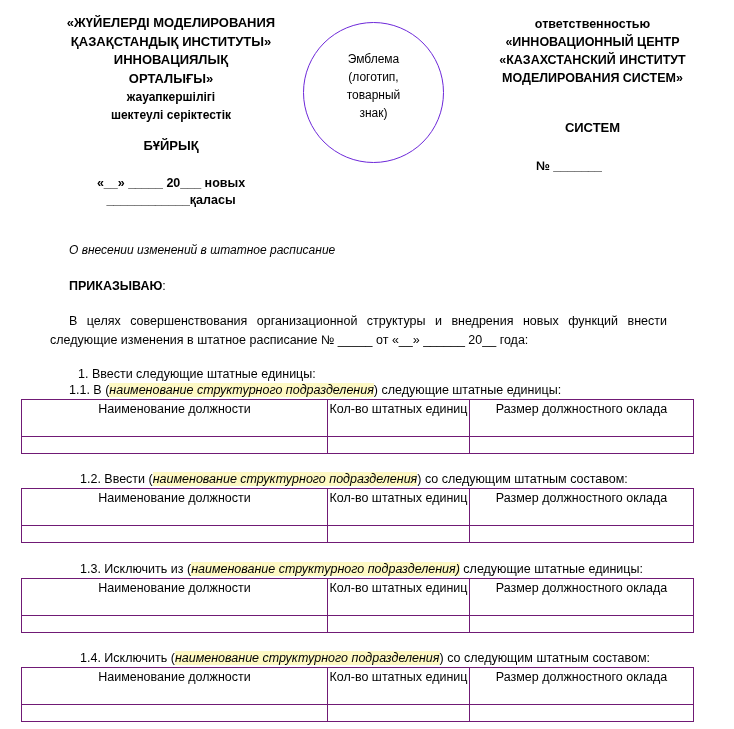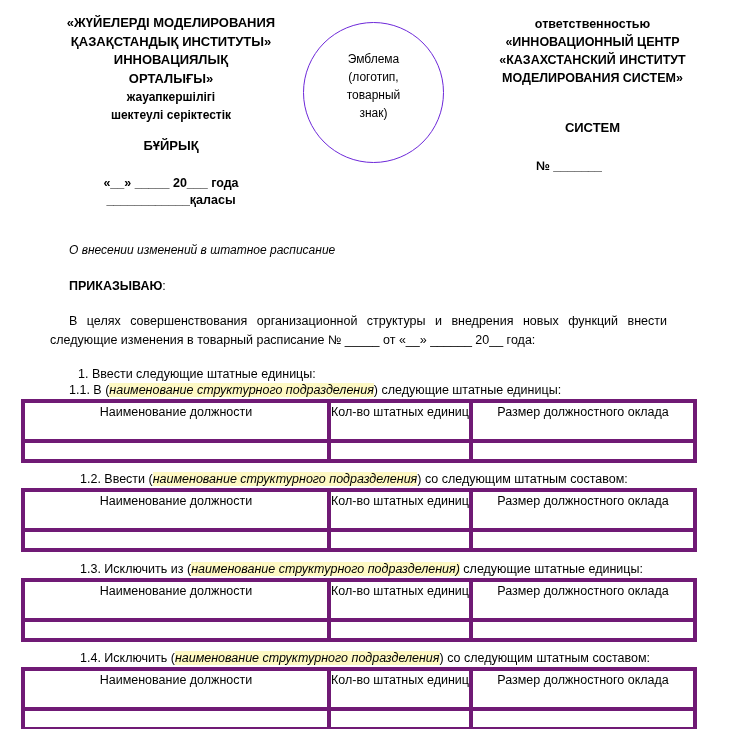--- a/index.html
+++ b/index.html
@@ -47,21 +47,21 @@
 
   .item { font-size: 12.5px; white-space: nowrap; }
   .hl { background: #fef9c3; font-style: italic; }
 
   table.staff {
     position: absolute; left: 21px; width: 672px;
     border-collapse: collapse; table-layout: fixed;
     font-size: 12.5px;
   }
   table.staff td {
-    border: 4px solid #701a75; padding: 0; vertical-align: top; text-align: center;
+    border: 1px solid #701a75; padding: 0; vertical-align: top; text-align: center;
     line-height: 19px;
   }
   table.staff col.c1 { width: 306px; }
   table.staff col.c2 { width: 142px; }
   table.staff col.c3 { width: 224px; }
   table.staff tr.head td { height: 36px; }
   table.staff tr.data td { height: 16px; }
 </style>
 </head>
 <body>
@@ -69,21 +69,21 @@
 <div id="left-head" class="abs">
   <div>«ЖҮЙЕЛЕРДІ МОДЕЛИРОВАНИЯ</div>
   <div>ҚАЗАҚСТАНДЫҚ ИНСТИТУТЫ»</div>
   <div>ИННОВАЦИЯЛЫҚ</div>
   <div>ОРТАЛЫҒЫ»</div>
   <div class="small">жауапкершілігі</div>
   <div class="small">шектеулі серіктестік</div>
 </div>
 <div id="left-order" class="abs">БҰЙРЫҚ</div>
 <div id="left-date" class="abs">
-  <div>«__» _____ 20___ года</div>
+  <div>«__» _____ 20___ новых</div>
   <div>____________қаласы</div>
 </div>
 
 <div id="emblem" class="abs">
   <div id="emblem-text">
     <div>Эмблема</div>
     <div>(логотип,</div>
     <div>товарный</div>
     <div>знак)</div>
   </div>
@@ -96,21 +96,21 @@
   <div>МОДЕЛИРОВАНИЯ СИСТЕМ»</div>
 </div>
 <div id="right-order" class="abs">СИСТЕМ</div>
 <div id="right-num" class="abs">
   <div>№ _______</div>
 </div>
 
 <div id="subject" class="abs">О внесении изменений в штатное расписание</div>
 <div id="orders-word" class="abs"><span>ПРИКАЗЫВАЮ</span><span class="colon">:</span></div>
 
-<div id="body-para" class="abs">В целях совершенствования организационной структуры и внедрения новых функций внести следующие изменения в товарный расписание № _____ от «__» ______ 20__ года:</div>
+<div id="body-para" class="abs">В целях совершенствования организационной структуры и внедрения новых функций внести следующие изменения в штатное расписание № _____ от «__» ______ 20__ года:</div>
 
 <div class="abs item" style="left:78px; top:367px;">1. Ввести следующие штатные единицы:</div>
 
 <div class="abs item" style="left:69px; top:383px;"><span>1.1. В (</span><span class="hl">наименование структурного подразделения</span><span>) следующие штатные единицы:</span></div>
 <table class="staff" style="top:399px;">
   <colgroup>
       <col class="c1">
       <col class="c2">
       <col class="c3">
     </colgroup>

